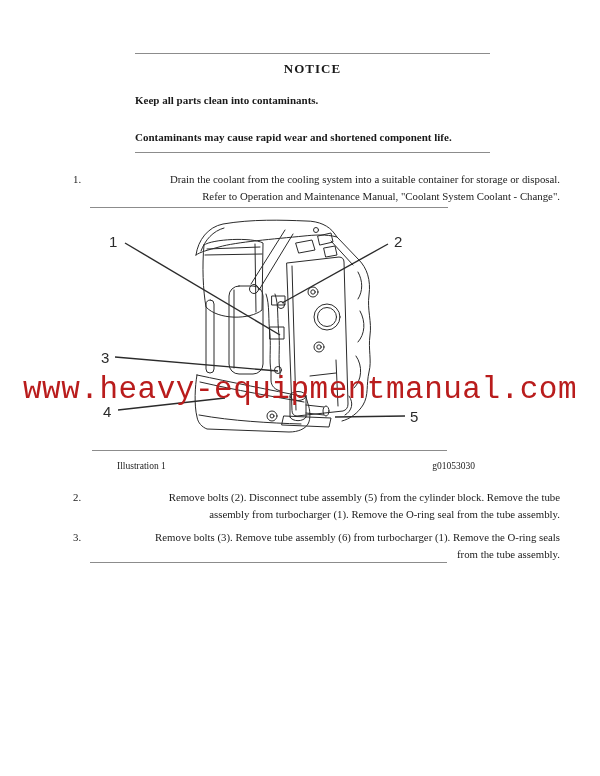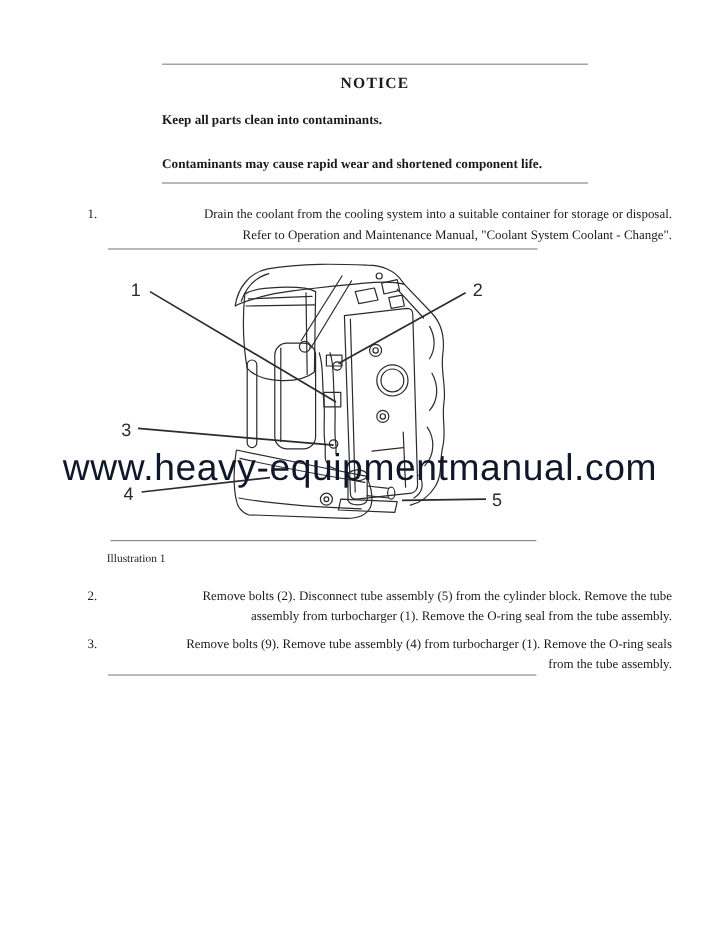--- a/index.html
+++ b/index.html
@@ -32,21 +32,21 @@
     position:absolute; left:100px; top:210px; width:400px; height:245px;
   }
   .illustration svg { display:block; width:100%; height:100%; }
   .lineart { stroke:#2b2b2b; fill:none; stroke-width:1; stroke-linecap:round; stroke-linejoin:round; }
   .leader { stroke:#2b2b2b; stroke-width:1.4; }
   .callout-num {
     font-family:"Liberation Sans", sans-serif;
     font-size:15px; fill:#2b2b2b; stroke:none;
   }
   .caption {
-    position:absolute; font-size:9.5px; color:#222222;
+    position:absolute; font-size:9.5px; color:#222222;margin-left:28px;
   }
   .caption-left { left:89px; top:461px; }
   .caption-right { left:247px; top:461px; width:200px; text-align:right; }
   .watermark {
     position:absolute; left:0; top:372px; width:600px;
     text-align:center;
     font-family:"Liberation Sans", sans-serif;
     font-size:31px; letter-spacing:0.5px;
     z-index:5; pointer-events:none;
   }
@@ -150,32 +150,33 @@
       </g>
 
       <text class="callout-num" x="9" y="37">1</text>
       <text class="callout-num" x="294" y="37">2</text>
       <text class="callout-num" x="1" y="153">3</text>
       <text class="callout-num" x="3" y="207">4</text>
       <text class="callout-num" x="310" y="212">5</text>
     </svg>
   </div>
 
-  <div class="watermark" style="color: #0f172a;">www.heavy-equipmentmanual.com</div>
+  <div class="watermark" style="color: #b91c1c; font-family: Liberation Mono, monospace;">www.heavy-equipmentmanual.com</div>
 
   <div class="rule" style="left:92px; top:450px; width:355px;"></div>
   <div class="caption caption-left">Illustration 1</div>
+  <div class="caption caption-right">g01053030</div>
 
   <div class="step" style="top:489px;">
     <span class="step-num">2.</span>
     <span class="step-text">Remove bolts (2). Disconnect tube assembly (5) from the cylinder block. Remove the tube
 assembly from turbocharger (1). Remove the O-ring seal from the tube assembly.</span>
   </div>
 
   <div class="step" style="top:529px;">
     <span class="step-num">3.</span>
-    <span class="step-text">Remove bolts (9). Remove tube assembly (4) from turbocharger (1). Remove the O-ring seals
+    <span class="step-text">Remove bolts (3). Remove tube assembly (6) from turbocharger (1). Remove the O-ring seals
 from the tube assembly.</span>
   </div>
 
   <div class="rule" style="left:90px; top:562px; width:357px;"></div>
 
 </div>
 
 </body></html>

